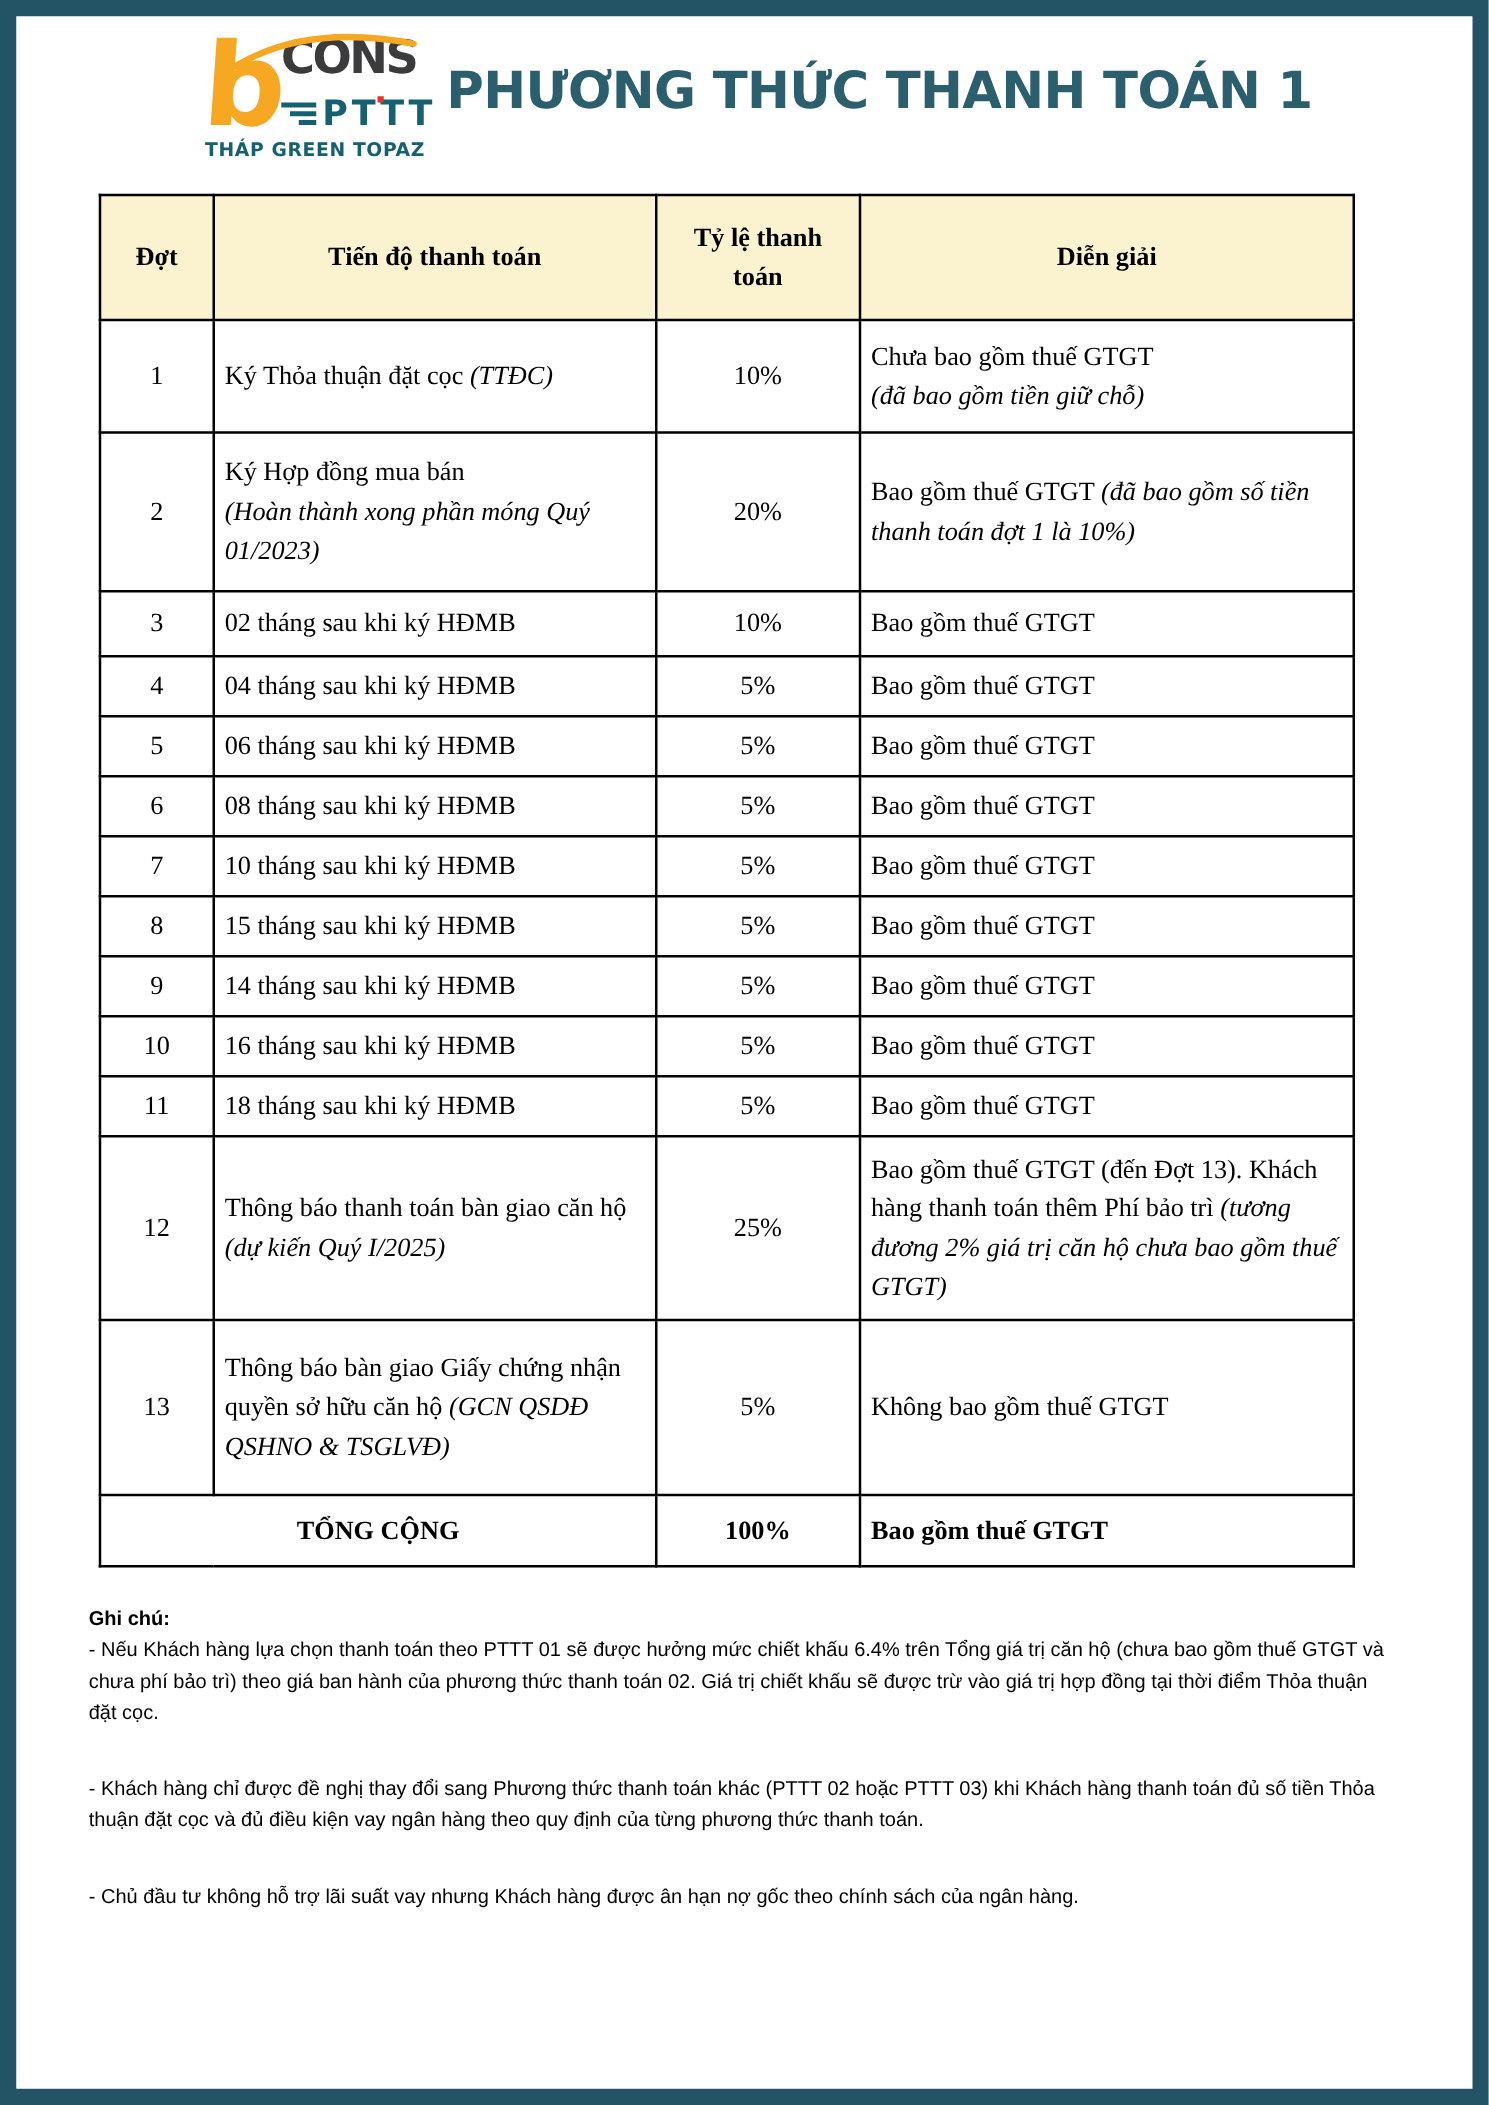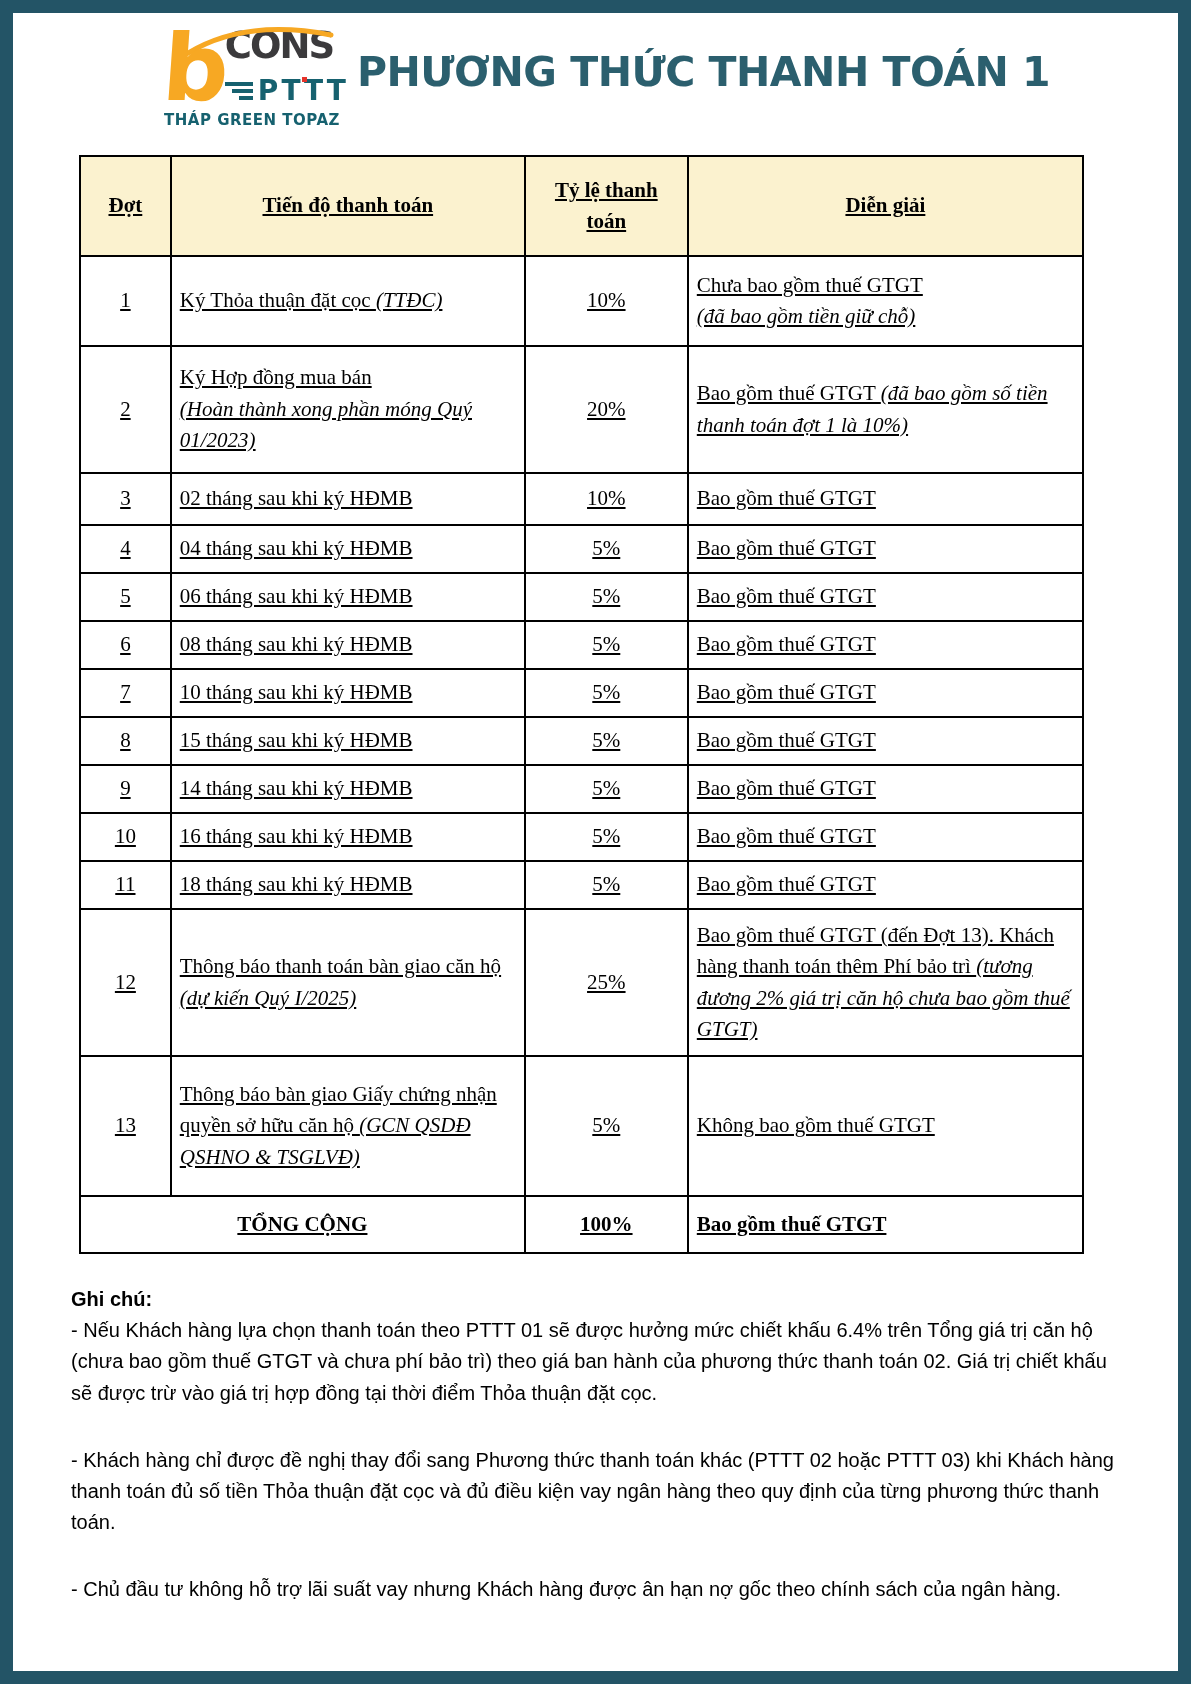--- a/index.html
+++ b/index.html
@@ -47,41 +47,41 @@
     font-size:15px; letter-spacing:0.5px; color:#16616F;
     margin-top:7px; text-align:center; white-space:nowrap;
   }
   .page-title {
     font-family:"DejaVu Sans", sans-serif; font-weight:bold;
     font-size:41px; letter-spacing:-0.5px; color:#2B5F6E;
     margin:0 0 14px 0; white-space:nowrap;
   }
 
   
-  table.pay { border-collapse:collapse; table-layout:fixed; width:1005px; margin:26px 0 0 66px;text-decoration:underline; }
+  table.pay { border-collapse:collapse; table-layout:fixed; width:1005px; margin:26px 0 0 66px; }
   table.pay th, table.pay td {
     border:2px solid #000;
     font-size:21px; line-height:1.5;
     vertical-align:middle;
     padding:5px 8px;
     box-sizing:border-box;
     overflow:hidden;
   }
   table.pay thead th { background:#FBF2CF; font-weight:bold; height:100px; text-align:center; }
   td.c { text-align:center; padding:5px 4px; }
   td.l { text-align:left; padding:5px 10px 5px 12px; }
   .it { font-style:italic; }
   tr.total-row { height:57px;padding-left:20px; }
   tr.total-row td { font-weight:bold; }
 
   
   .notes {
     margin:30px 64px 0 58px;
     font-family:"Liberation Sans", sans-serif;
-    font-size:20px; line-height:1.56; color:#000;
+    font-size:16px; line-height:1.56; color:#000;
   }
   .notes-heading { font-weight:bold; margin:0; }
   .note { margin:0 0 36px 0; }
   .note:last-child { margin-bottom:4px; }
 </style>
 </head>
 <body>
 
 <div class="page">
 

